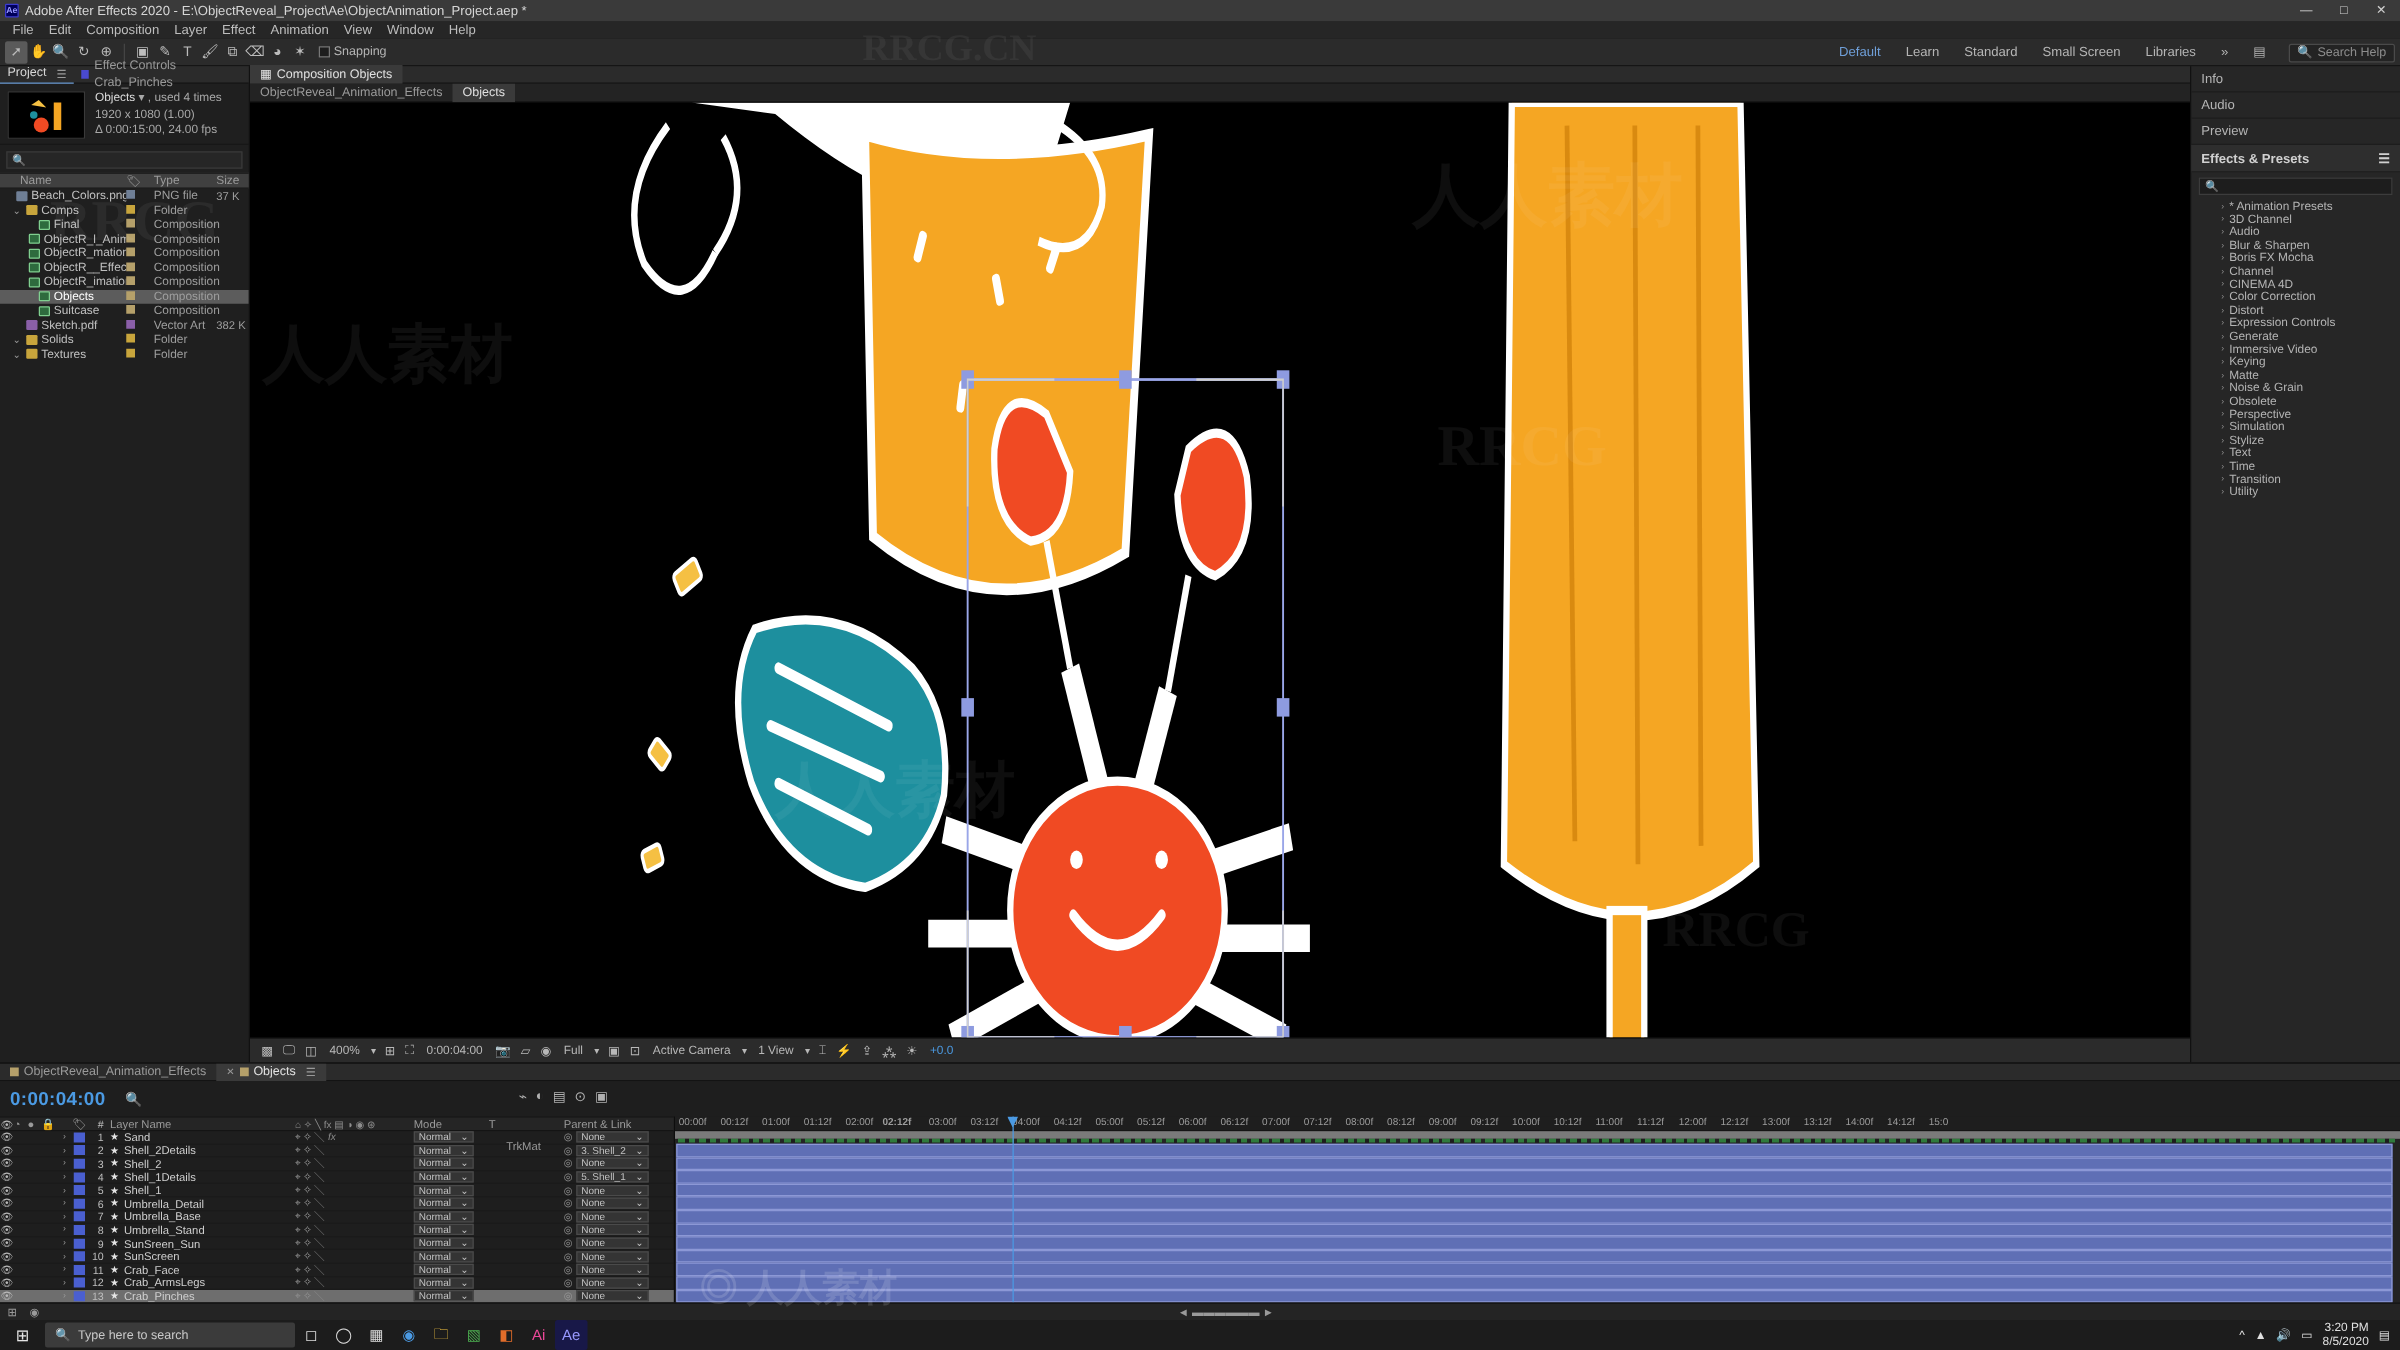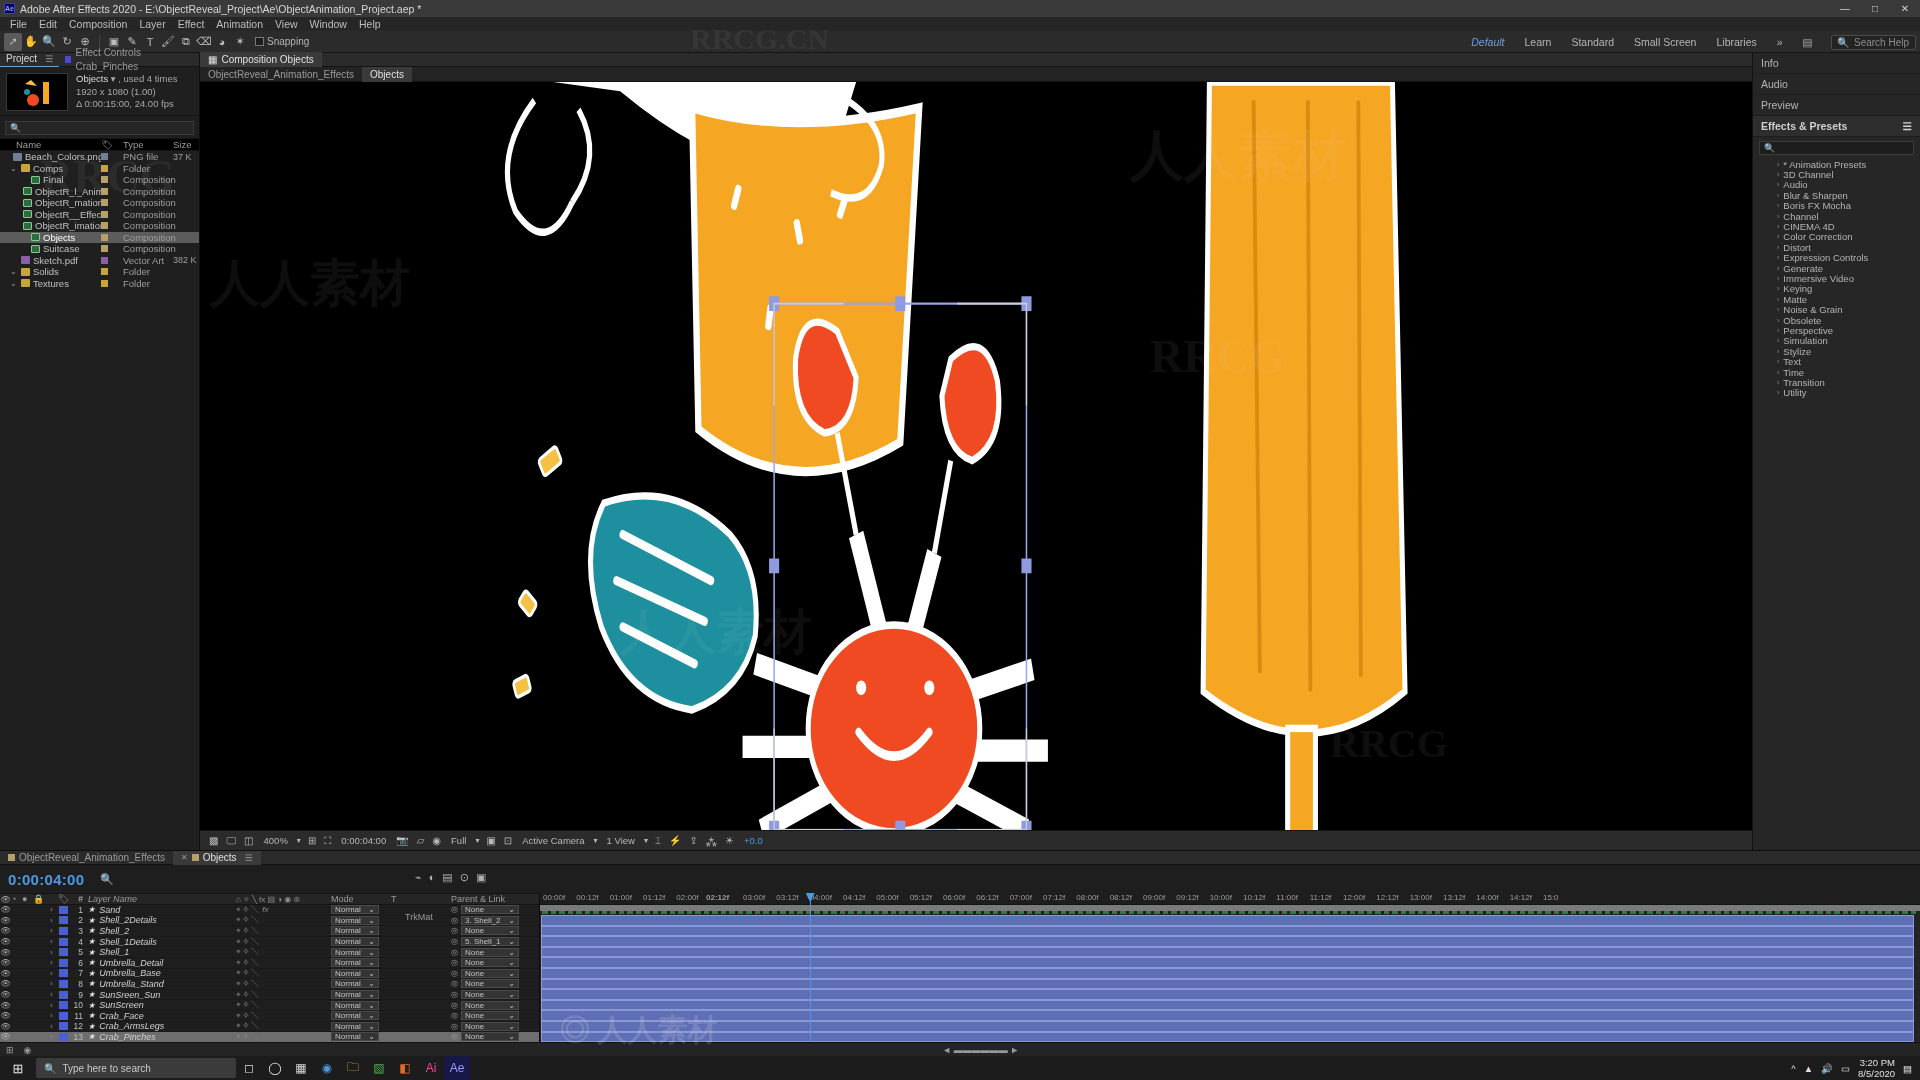--- a/index.html
+++ b/index.html
@@ -36,21 +36,21 @@
     border-bottom:1px solid #151515; position:relative; padding-left:4px;
   }
   .tool { width:18px;height:18px;display:flex;align-items:center;justify-content:center;
           color:#bcbcbc;font-size:11px; }
   .tool.sel { background:#5a5a5a; border-radius:2px;}
   .tool-sep { width:1px;height:14px;background:#444;margin:0 5px;}
   .snapbox { display:flex;align-items:center;gap:3px;margin-left:6px;color:#b5b5b5;font-size:10px;}
   .chk { width:9px;height:9px;border:1px solid #777;background:#1d1d1d;}
   .ws-right { position:absolute; right:4px; top:0; height:22px; display:flex; align-items:center; gap:0; }
   .ws-item { padding:0 10px; font-size:10.5px; color:#b5b5b5; line-height:22px;}
-  .ws-item.active { color:#6f9fd8;font-style:italic; }
+  .ws-item.active { color:#6f9fd8; }
   .search-help {
     display:flex;align-items:center;gap:4px;border:1px solid #4a4a4a;background:#232323;
     height:15px;padding:0 6px;border-radius:2px;margin-left:8px;color:#8d8d8d;font-size:10px;
   }
 
   
   .main { position:absolute; left:0; top:53px; right:0; bottom:230px; }
 
   
   .leftcol { position:absolute; left:0; top:0; width:200px; bottom:0; background:#1f1f1f;
@@ -62,21 +62,21 @@
   .hamb { margin-left:4px;color:#999;font-size:9px;}
 
   .projhead { display:flex; padding:6px 6px 4px 6px; gap:8px; border-bottom:1px solid #171717;}
   .thumb { width:62px;height:38px;background:#000;border:1px solid #3a3a3a; position:relative; overflow:hidden;}
   .projmeta { font-size:9.5px;color:#a8a8a8; line-height:12.5px;}
   .projmeta .nm { color:#dcdcdc; }
 
   .projsearch { height:14px; margin:5px 5px 3px 5px; background:#262626; border:1px solid #3a3a3a;
                 display:flex;align-items:center;padding:0 4px;color:#808080;font-size:9px;}
   .collist { flex:1; overflow:hidden; }
-  .colhead { display:flex; height:13px; align-items:center; background:#000000;
+  .colhead { display:flex; height:13px; align-items:center; background:#404040;
              border-top:1px solid #161616;border-bottom:1px solid #161616; font-size:9.5px;color:#9b9b9b;}
   .colhead .c1 { flex:1; padding-left:16px;}
   .colhead .c2 { width:22px;}
   .colhead .c3 { width:50px;}
   .colhead .c4 { width:26px;}
   .prow { display:flex; height:11.5px; align-items:center; font-size:9.5px; color:#c0c0c0; }
   .prow.sel { background:#5c5c5c; color:#fff;}
   .prow .nm { flex:1; display:flex; align-items:center; gap:3px; overflow:hidden; white-space:nowrap;}
   .prow .lbl { width:22px; }
   .prow .ty { width:50px; color:#9e9e9e;}
@@ -140,21 +140,21 @@
   .lrow { height:10.6px; display:flex; align-items:center; font-size:9px; color:#cfcfcf; border-bottom:1px solid #1a1a1a;}
   .lrow.sel { background:#6e6e6e; }
   .c-eye { width:11px;text-align:center;color:#b9b9b9;font-size:8px;}
   .c-aud { width:11px;}
   .c-solo { width:11px;}
   .c-lock { width:13px;}
   .c-tw  { width:11px;text-align:center;color:#9a9a9a;font-size:7px;}
   .c-lblc{ width:13px;display:flex;align-items:center;justify-content:center;}
   .c-lblc i { width:9px;height:8px;background:#4a5fd0;display:block;}
   .c-num { width:18px;text-align:right;padding-right:5px;color:#bdbdbd;font-size:8.5px;}
-  .c-name{ flex:1; display:flex;align-items:center;gap:4px; overflow:hidden;white-space:nowrap;font-style:italic;}
+  .c-name{ flex:1; display:flex;align-items:center;gap:4px; overflow:hidden;white-space:nowrap;}
   .star { color:#e4e4e4;font-size:8px;}
   .c-sw { width:95px; display:flex; align-items:center; gap:3px; color:#8e8e8e; font-size:8px;}
   .c-mode{ width:60px; }
   .modebox { background:#343434;border:1px solid #4a4a4a;height:9px;display:flex;align-items:center;
              padding:0 3px;font-size:8px;color:#c2c2c2;justify-content:space-between;width:48px;}
   .c-t { width:14px; }
   .c-trkmat { width:46px;margin-top:36px; }
   .c-parent { flex:0 0 88px; display:flex;align-items:center;gap:3px;}
   .parentbox { background:#343434;border:1px solid #4a4a4a;height:9px;display:flex;align-items:center;
                padding:0 3px;font-size:8px;color:#c2c2c2;justify-content:space-between;width:58px;}

